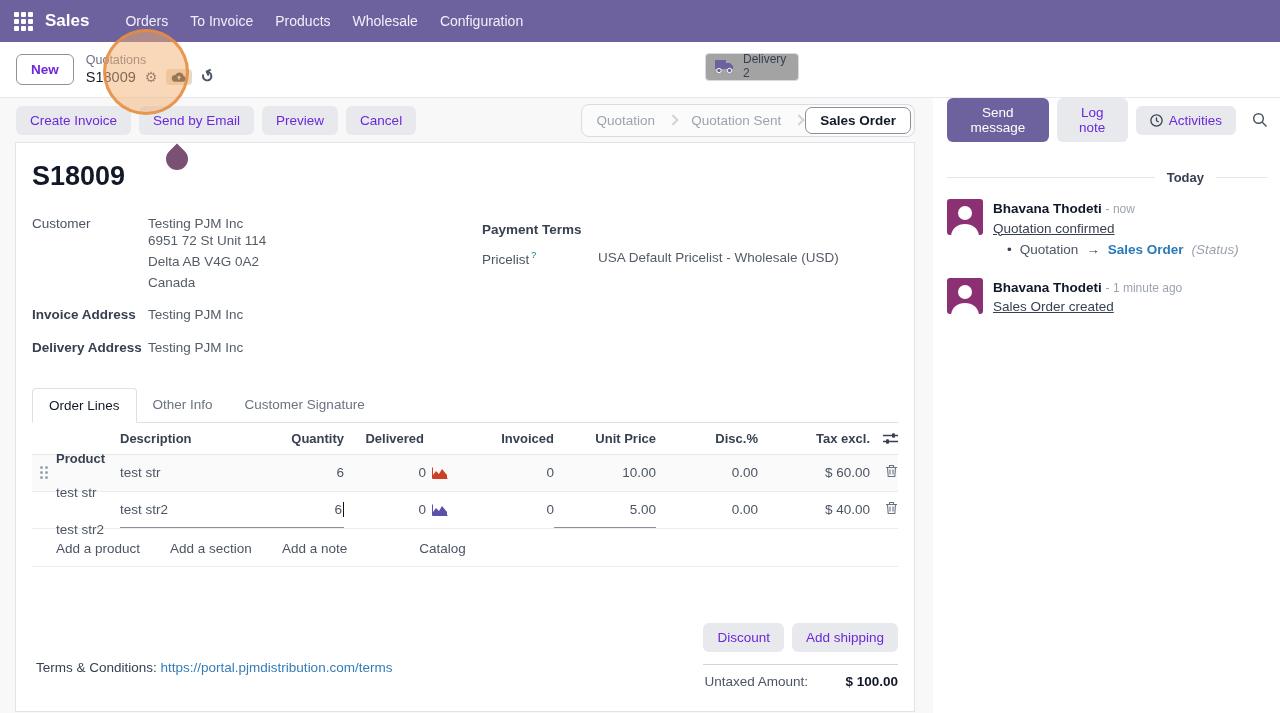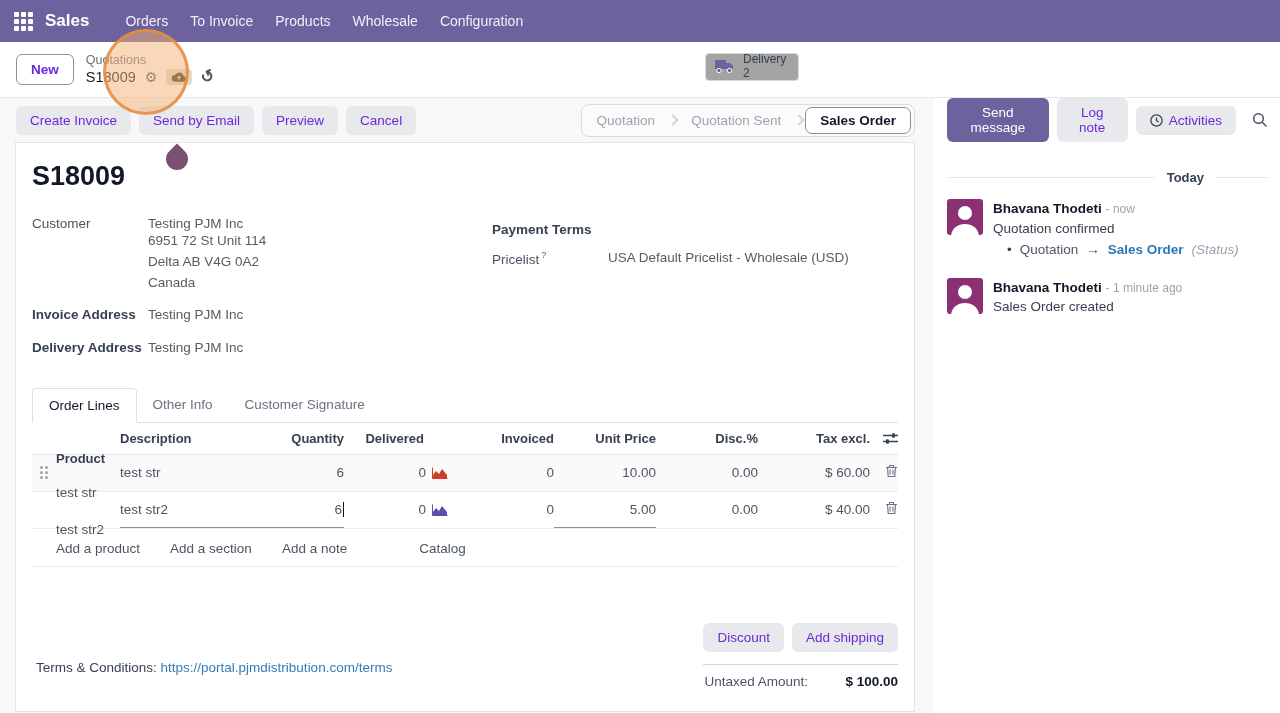--- a/index.html
+++ b/index.html
@@ -42,21 +42,21 @@
   .action-left { display:flex; gap:8px; }
 
   .statusbar { display:flex; align-items:center; background:#fbfbfc; border:1px solid #d9dbdf; border-radius:8px; padding:2px 3px; }
   .status-step { color:#9ca3af; font-size:13.5px; padding:5px 12px; cursor:pointer; white-space:nowrap; }
   .status-sep { width:8px; height:8px; border-top:2px solid #d2d4d8; border-right:2px solid #d2d4d8; transform:rotate(45deg); margin:0 2px; }
   .status-step.active { color:#111827; font-weight:600; border:1px solid #8a8f98; border-radius:7px; background:#fff; padding:5px 14px; }
 
   
   .sheet { background:#fff; border:1px solid #e3e4e8; margin:0 18px 0 15px; min-height:570px; padding:18px 16px 12px 16px; position:relative; }
   .sheet-title { font-size:27px; font-weight:700; color:#111827; margin-bottom:24px; }
-  .field-grid { display:flex;gap:10px; }
+  .field-grid { display:flex; }
   .fields-left { width:450px; }
   .fields-right { flex:1; }
   .field-row { display:flex; margin-bottom:13px; }
   .field-label { width:116px; flex:none; color:#4b5563; }
   .field-label.strong { font-weight:700; color:#374151; }
   .field-value { color:#555c66; }
   .addr-line { color:#555c66; line-height:1.55; }
   .help-sup { color:#017e84; font-size:9px; vertical-align:super; margin-left:2px; }
 
   
@@ -117,21 +117,21 @@
   .search-ic { cursor:pointer; display:flex; }
   .date-divider { display:flex; align-items:center; margin:28px 12px 14px 0; color:#374151; font-weight:600; font-size:13px; }
   .date-divider .line { border-top:1px solid #e5e7eb; }
   .date-divider .l1 { flex:1; margin-right:12px; }
   .date-divider .l2 { width:52px; margin-left:12px; }
   .message { display:flex; gap:10px; margin-bottom:18px; padding-right:10px; }
   .avatar { width:36px; height:36px; border-radius:3px; background:#8b3072; flex:none; overflow:hidden; display:flex; align-items:flex-end; justify-content:center; }
   .msg-body { line-height:1.45; }
   .msg-author { font-weight:700; color:#111827; font-size:13.5px; }
   .msg-time { color:#9ca3af; font-size:12px; }
-  .msg-text { color:#374151; }
+  .msg-text { color:#374151;text-decoration:underline; }
   .tracking { display:flex; align-items:center; gap:8px; margin-top:2px; padding-left:14px; }
   .trk-bullet { color:#374151; }
   .trk-old { color:#4b5563; }
   .trk-arrow { color:#374151; }
   .trk-new { color:#2a79b8; font-weight:700; }
   .trk-field { color:#9ca3af; font-style:italic; }
 
   .teardrop { position:absolute; left:166px; top:148px; width:22px; height:22px; background:#7a5173; border-radius:0 50% 50% 50%; transform:rotate(45deg); z-index:6; pointer-events:none; }
 </style>
 </head>

